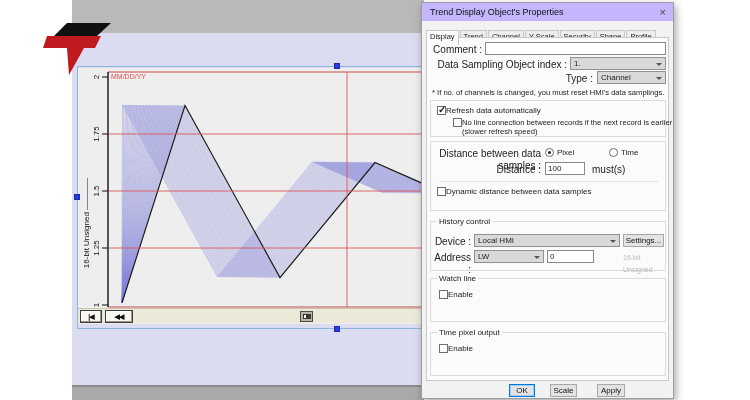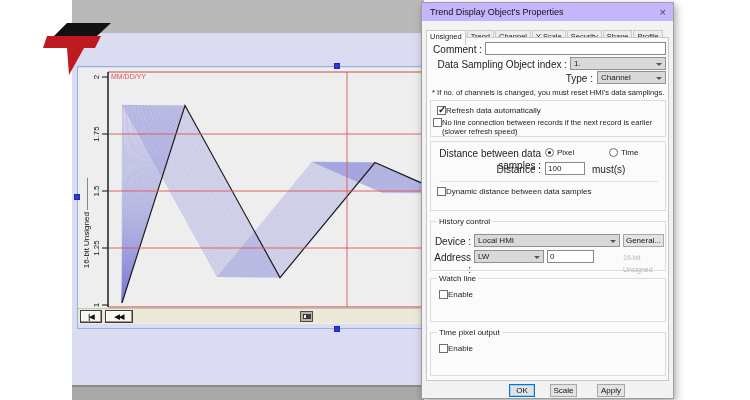--- a/index.html
+++ b/index.html
@@ -181,40 +181,40 @@
 <div class="abs handle" style="left:334px; top:63px;"></div>
 <div class="abs handle" style="left:334px; top:326px;"></div>
 <div class="abs handle" style="left:74px;  top:194px;"></div>
 
 <div class="abs dlg">
   <div class="titlebar">
     <div class="title">Trend Display Object's Properties</div>
     <div class="close">×</div>
   </div>
 
-  <div class="tabstrip" id="tabstrip"><span class="tab active">Unsigned</span><span class="tab">Trend</span><span class="tab">Channel</span><span class="tab">Y Scale</span><span class="tab">Security</span><span class="tab">Shape</span><span class="tab">Profile</span></div>
+  <div class="tabstrip" id="tabstrip"><span class="tab active">Display</span><span class="tab">Trend</span><span class="tab">Channel</span><span class="tab">Y Scale</span><span class="tab">Security</span><span class="tab">Shape</span><span class="tab">Profile</span></div>
   <div class="tabpage">
 
     <div class="lab r" style="left:0; top:6px; width:55px;">Comment :</div>
     <div class="inp" style="left:58px; top:4px; width:181px;"></div>
 
     <div class="lab r" style="left:0; top:21px; width:140px;">Data Sampling Object index :</div>
     <div class="combo" style="left:143px; top:19px; width:96px;">1.</div>
 
     <div class="lab r" style="left:100px; top:35px; width:66px;">Type :</div>
     <div class="combo" style="left:170px; top:33px; width:69px;">Channel</div>
 
     <div class="note" style="left:5px; top:50px; width:236px;">* If no. of channels is changed, you must reset HMI's data samplings.</div>
 
     <div class="grp" style="left:3px; top:62px; width:236px; height:37px;">
       <div class="cb" style="left:6px; top:5px;">
         <span class="bx on"></span>
         <span>Refresh data automatically</span>
       </div>
-      <div class="cb" style="left:2px; top:17px; width:224px;">
+      <div class="cb" style="left:22px; top:17px; width:224px;">
         <span class="bx"></span>
         <span style="font-size:7.6px;">No line connection between records if the next record is earlier (slower refresh speed)</span>
       </div>
     </div>
 
     <div class="grp" style="left:3px; top:103px; width:236px; height:70px;">
       <div class="lab r" style="left:0; top:6px; width:110px;">Distance between data samples :</div>
       <div class="radio" style="left:114px; top:6px;">
         <span class="rd on"></span>
         <span>Pixel</span>
@@ -230,21 +230,21 @@
       <div class="cb" style="left:6px; top:45px;">
         <span class="bx"></span>
         <span>Dynamic distance between data samples</span>
       </div>
     </div>
 
     <div class="grp" style="left:3px; top:183px; width:236px; height:50px;">
       <div class="gl">History control</div>
       <div class="lab r" style="left:0; top:14px; width:40px;">Device :</div>
       <div class="combo" style="left:43px; top:12px; width:146px;">Local HMI</div>
-      <div class="wbtn" style="left:192px; top:12px; width:41px;">General...</div>
+      <div class="wbtn" style="left:192px; top:12px; width:41px;">Settings...</div>
       <div class="lab r" style="left:0; top:30px; width:40px;">Address :</div>
       <div class="combo" style="left:43px; top:28px; width:70px;">LW</div>
       <div class="inp" style="left:116px; top:28px; width:47px;">0</div>
       <div class="grayfmt" style="left:192px; top:30px;">16-bit Unsigned</div>
     </div>
 
     <div class="grp" style="left:3px; top:240px; width:236px; height:44px;">
       <div class="gl">Watch line</div>
       <div class="cb" style="left:8px; top:11px;">
         <span class="bx"></span>

